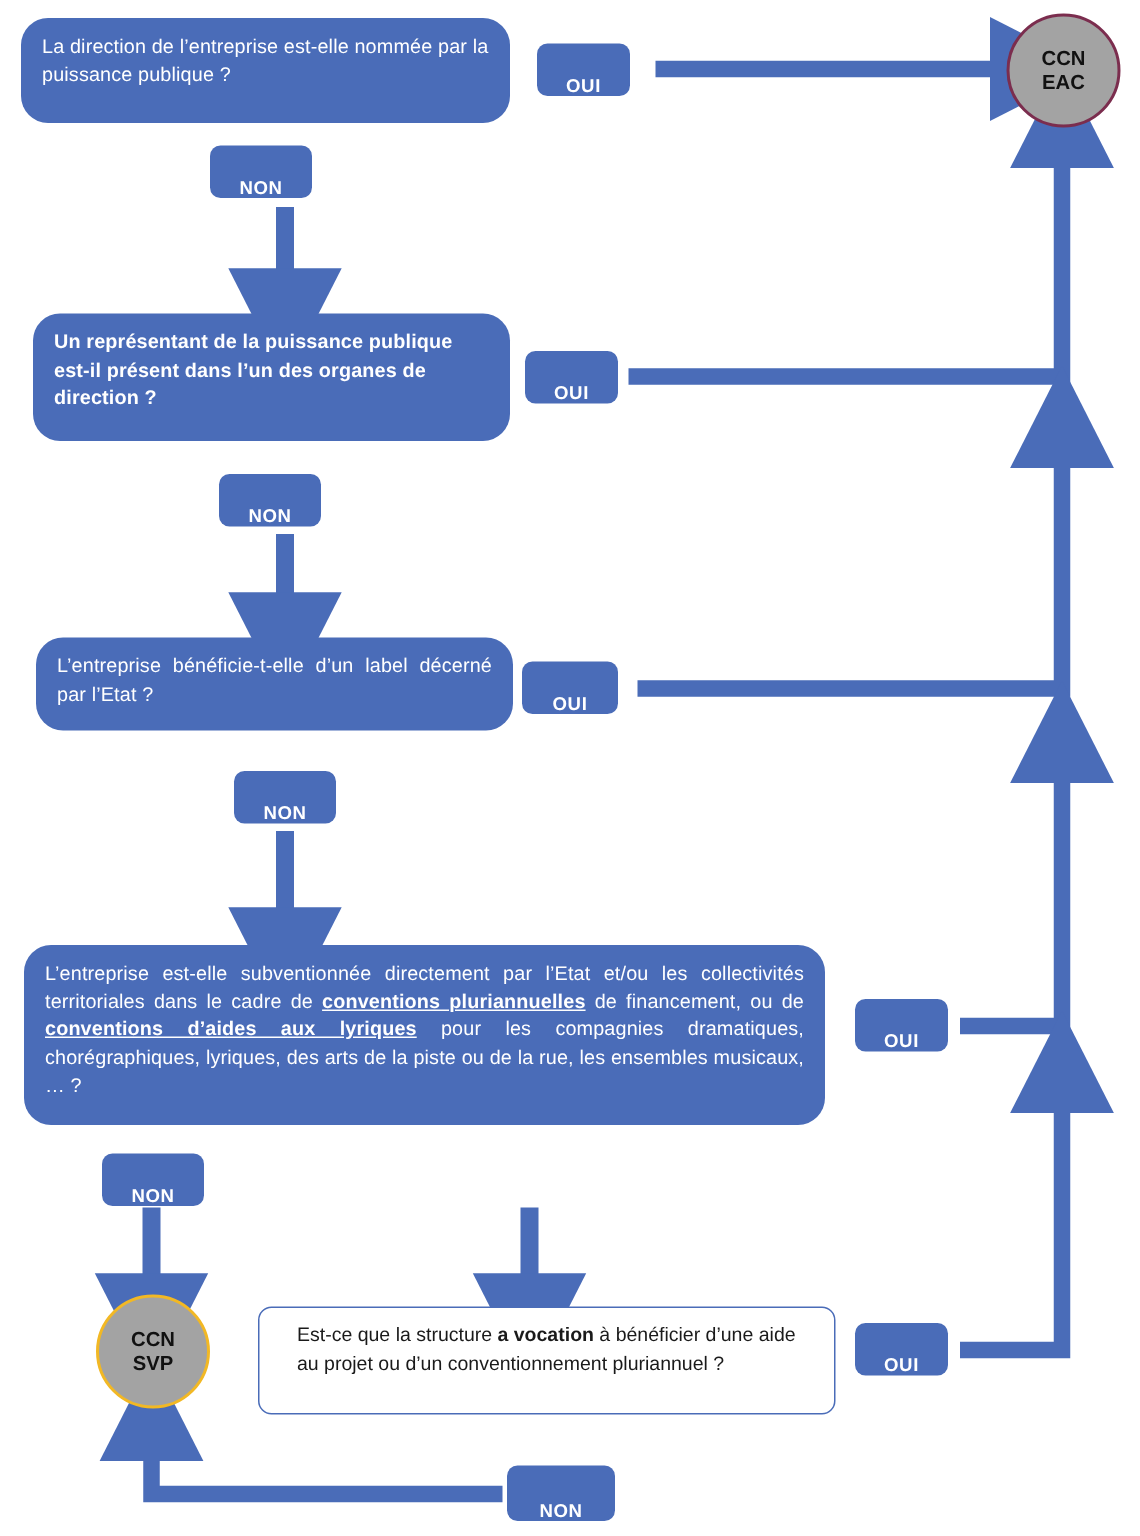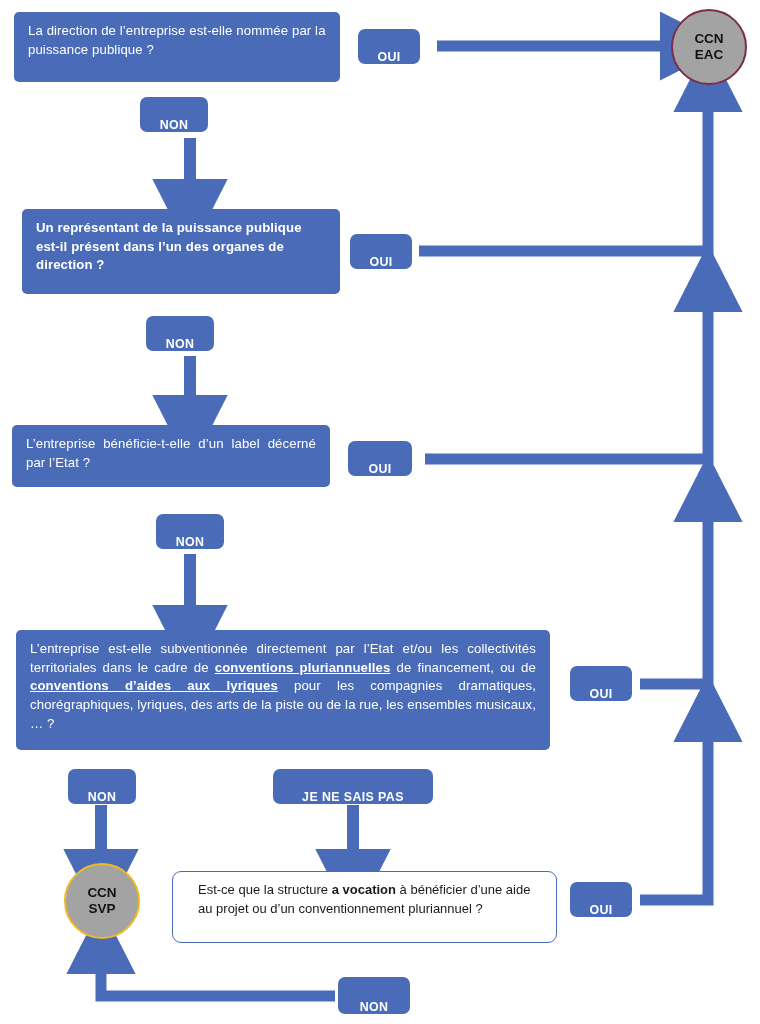--- a/index.html
+++ b/index.html
@@ -23,21 +23,21 @@
     top: 0;
     width: 760px;
     height: 1024px;
     pointer-events: none;
   }
   .qbox {
     position: absolute;
     box-sizing: border-box;
     background: #4a6cb8;
     color: #ffffff;
-    border-radius: 5px;
+    border-radius: 18px;
     padding: 10px 14px;
     font-size: 13.2px;
     line-height: 1.42;
     text-align: justify;
     letter-spacing: 0.1px;
   }
   .qbox.left-align { text-align: left; }
   .qbox u { text-decoration: underline; font-weight: bold; }
 
   .whitebox {
@@ -145,21 +145,21 @@
   </div>
 
   <div class="label" style="left:350px; top:234px; width:62px; height:35px;">
     <span>OUI</span>
   </div>
 
   <div class="label" style="left:146px; top:316px; width:68px; height:35px;">
     <span>NON</span>
   </div>
 
-  <div class="qbox" style="left:12px; top:425px; width:318px; height:62px;">
+  <div class="qbox" style="left:24px; top:425px; width:318px; height:62px;">
     <span>L’entreprise bénéficie-t-elle d’un label décerné par l’Etat ?</span>
   </div>
 
   <div class="label" style="left:348px; top:441px; width:64px; height:35px;">
     <span>OUI</span>
   </div>
 
   <div class="label" style="left:156px; top:514px; width:68px; height:35px;">
     <span>NON</span>
   </div>
@@ -169,23 +169,20 @@
   </div>
 
   <div class="label" style="left:570px; top:666px; width:62px; height:35px;">
     <span>OUI</span>
   </div>
 
   <div class="label" style="left:68px; top:769px; width:68px; height:35px;">
     <span>NON</span>
   </div>
 
-  <div class="label" style="left:273px; top:769px; width:160px; height:35px;">
-    <span>JE NE SAIS PAS</span>
-  </div>
 
   <div class="terminal svp" style="left:64px; top:863px; width:76px; height:76px;">
     <span>CCN</span>
     <span>SVP</span>
   </div>
 
   <div class="whitebox" style="left:172px; top:871px; width:385px; height:72px;">
     <span id="q5-rich"><span>Est-ce que la structure </span><b>a vocation</b><span> à bénéficier d’une aide au projet ou d’un conventionnement pluriannuel ?</span></span>
   </div>
 

